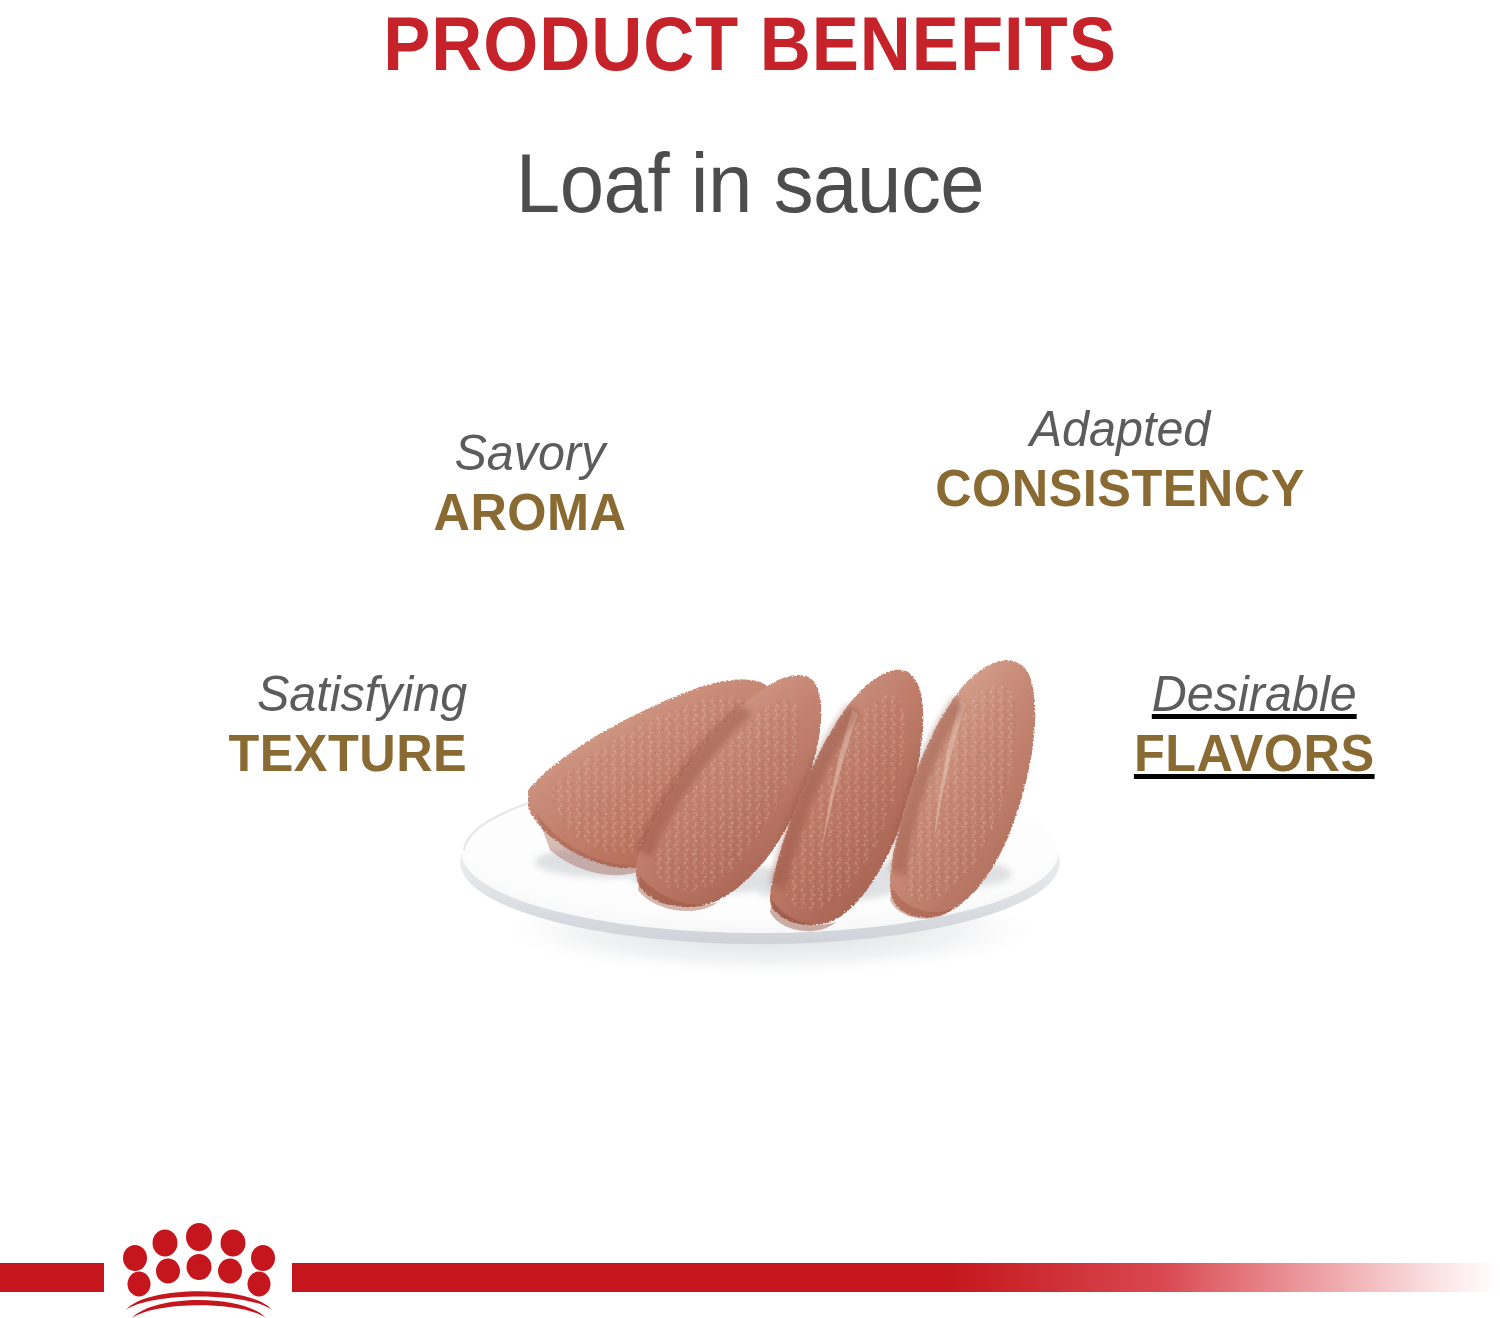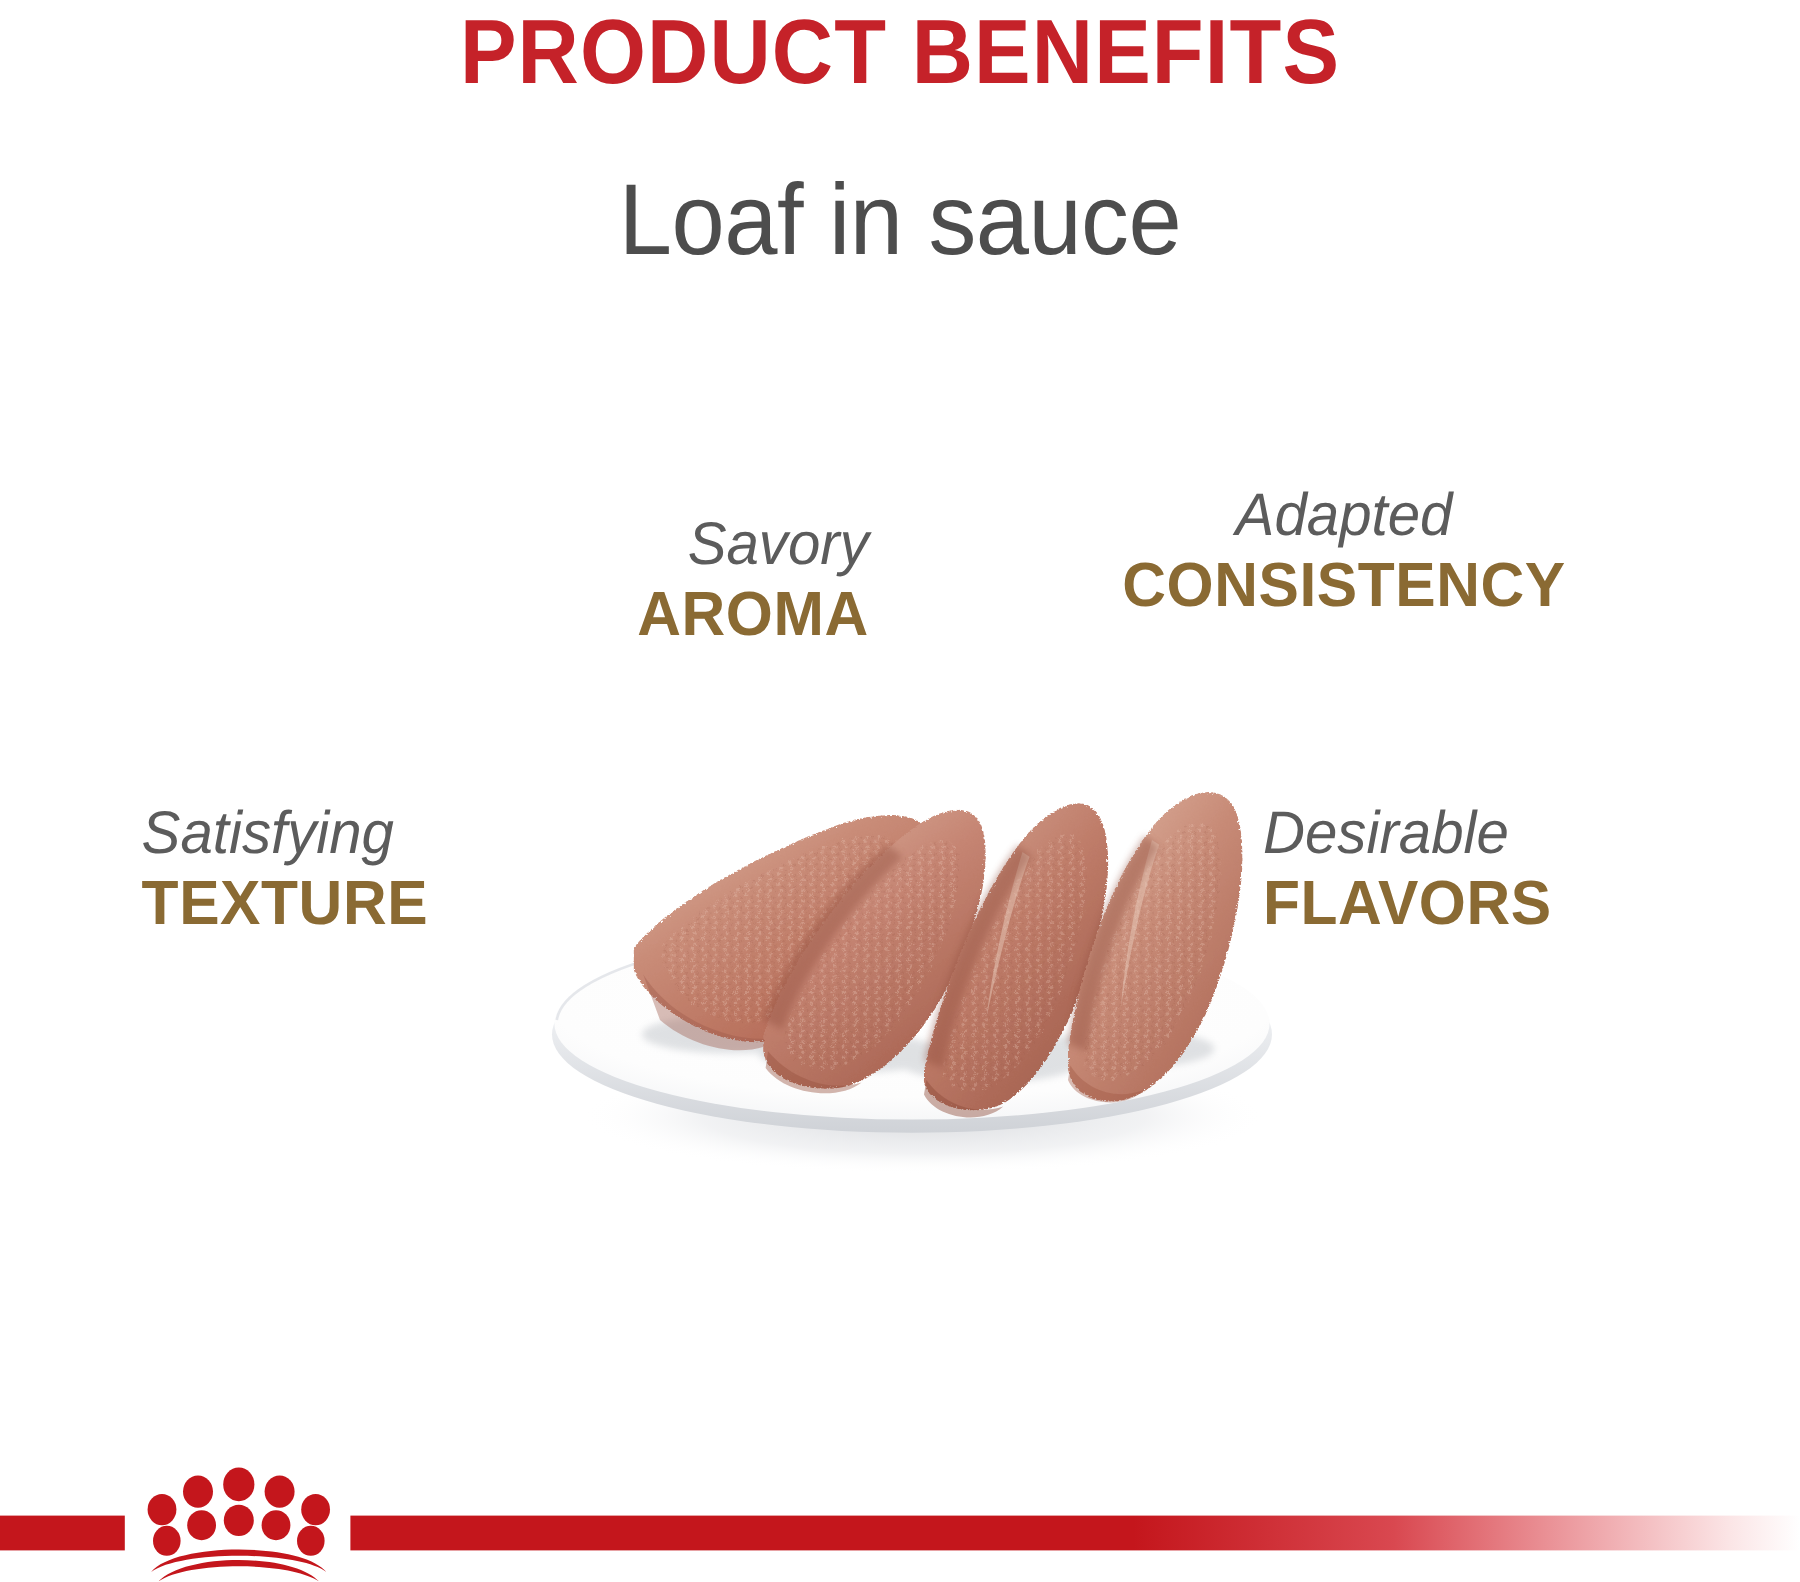--- a/index.html
+++ b/index.html
@@ -69,30 +69,30 @@
   .benefit .noun {
     display: block;
     color: #8A6A33;
     font-weight: bold;
     font-size: 52px;
     line-height: 60px;
     letter-spacing: 0.5px;
     transform: scaleX(0.97);
   }
   .benefit.align-center { text-align: center; }
-  .benefit.align-left  { text-align: left; }
-  .benefit.align-right { text-align: left; }
+  .benefit.align-left  { text-align: right; }
+  .benefit.align-right { text-align: center; text-decoration: underline; }
   .benefit.align-center .adj,
   .benefit.align-center .noun { transform-origin: 50% 50%; }
   .benefit.align-left .adj,
   .benefit.align-left .noun { transform-origin: 0% 50%; }
   .benefit.align-right .adj,
   .benefit.align-right .noun { transform-origin: 100% 50%; }
 
-  #benefit-aroma       { top: 424px; left: 330px;  width: 400px; text-align: right; }
+  #benefit-aroma       { top: 424px; left: 330px;  width: 400px; }
   #benefit-consistency { top: 400px; left: 860px;  width: 520px; }
   #benefit-texture     { top: 665px; left: 118px;  width: 360px; }
   #benefit-flavors     { top: 665px; left: 1040px; width: 416px; }
 
   
   #food-photo {
     position: absolute;
     left: 440px;
     top: 600px;
     width: 640px;

